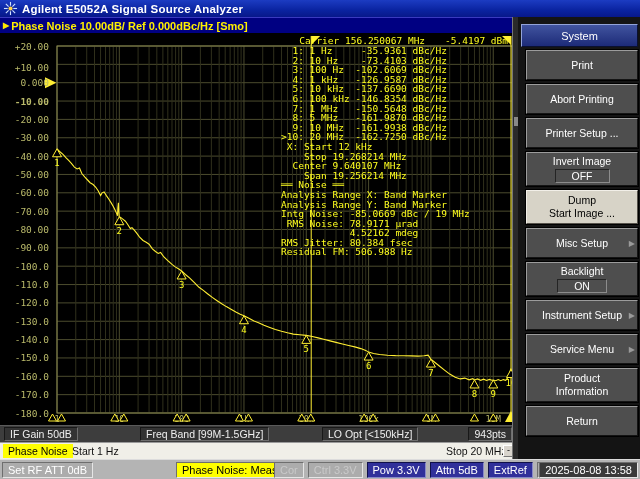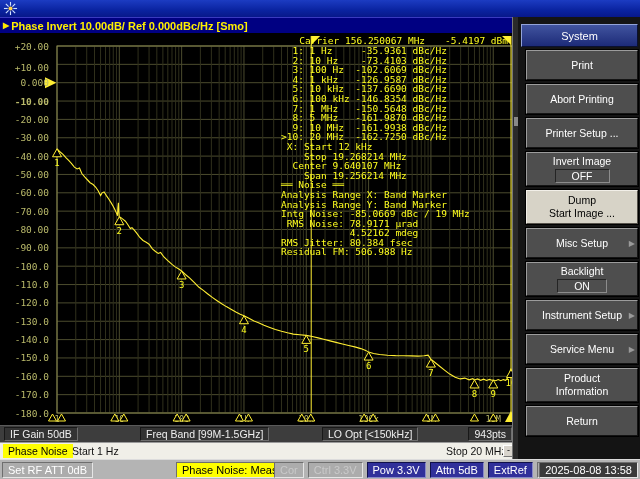--- a/index.html
+++ b/index.html
@@ -94,25 +94,26 @@
           <line x1="8" y1="11" x2="8" y2="15"></line>
         <line x1="1" y1="8" x2="5" y2="8"></line>
           <line x1="11" y1="8" x2="15" y2="8"></line>
         <line x1="3" y1="3" x2="6" y2="6"></line>
           <line x1="10" y1="10" x2="13" y2="13"></line>
         <line x1="3" y1="13" x2="6" y2="10"></line>
           <line x1="10" y1="6" x2="13" y2="3"></line>
       </g>
       <circle cx="8" cy="8" r="2.2" fill="#ffd24a"></circle>
     </svg>
+    <span class="title">Agilent E5052A Signal Source Analyzer</span>
   </div>
 
   <div class="trace-header">
     <span class="arrow">▶</span>
-    <span>Phase Invert 10.00dB/ Ref 0.000dBc/Hz [Smo]</span>
+    <span>Phase Noise 10.00dB/ Ref 0.000dBc/Hz [Smo]</span>
   </div>
 
   <div class="plot-zone">
     <svg id="plot-svg" width="516" height="392">
         <line x1="57" y1="13" x2="512" y2="13" stroke="#4c4c2e" stroke-width="1"></line>
         <line x1="57" y1="31.35" x2="512" y2="31.35" stroke="#4c4c2e" stroke-width="1"></line>
         <line x1="57" y1="49.7" x2="512" y2="49.7" stroke="#4c4c2e" stroke-width="1"></line>
         <line x1="57" y1="68.05" x2="512" y2="68.05" stroke="#4c4c2e" stroke-width="1"></line>
         <line x1="57" y1="86.4" x2="512" y2="86.4" stroke="#4c4c2e" stroke-width="1"></line>
         <line x1="57" y1="104.75" x2="512" y2="104.75" stroke="#4c4c2e" stroke-width="1"></line>

